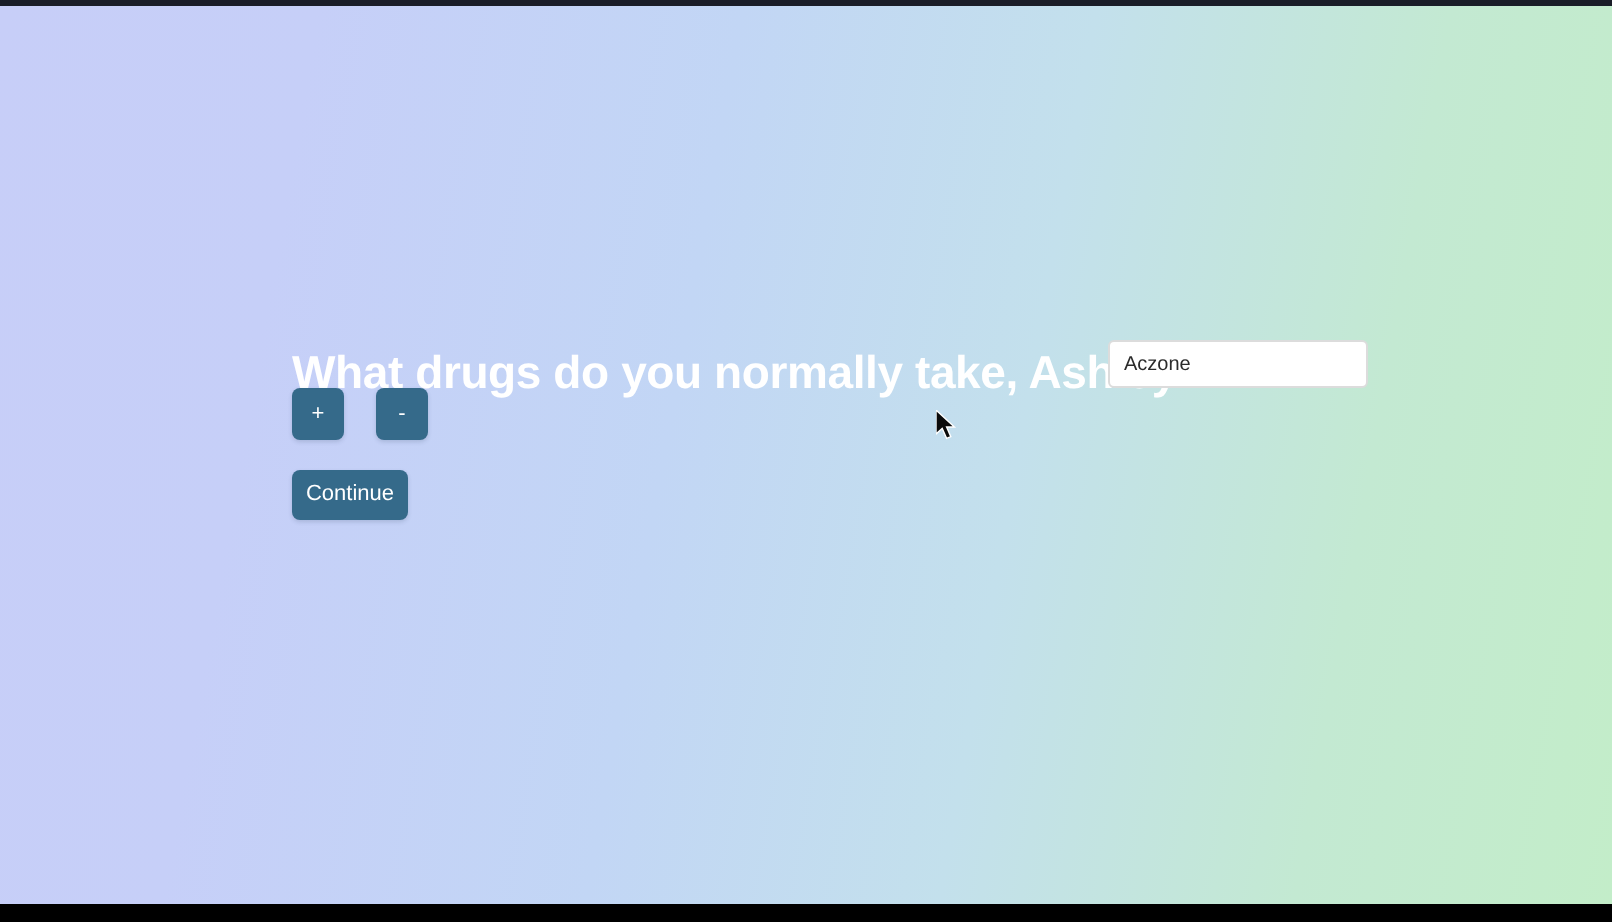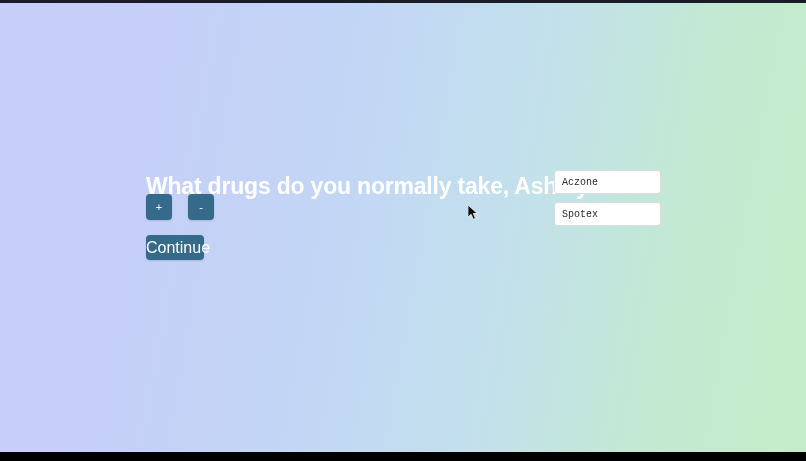--- a/index.html
+++ b/index.html
@@ -100,48 +100,48 @@
   .continue-btn {
     position: absolute;
     left: 146px;
     top: 232px;
     width: 58px;
     height: 25px;
     border: none;
     border-radius: 4px;
     background: #356a8a;
     color: #ffffff;
-    font-size: 16px;
+    font-size: 11px;
     font-family: "Liberation Sans", sans-serif;
     line-height: 25px;
     text-align: center;
     padding: 0;
     cursor: pointer;
     box-shadow: 0 1px 2px rgba(40,60,90,0.18);
   }
 
   
   .fields {
     position: absolute;
     left: 554px;
     top: 167px;
     display: flex;
     flex-direction: column;
     gap: 8px;
   }
   .drug-input {
-    width: 107px;
+    width: 130px;
     height: 24px;
     box-sizing: border-box;
     border: 1px solid #dcdcdc;
     border-radius: 3px;
     background: #ffffff;
     color: #2b2b2b;
     font-size: 10px;
-    font-family: Liberation Mono, monospace;
+    font-family: Liberation Sans, sans-serif;
     padding: 0 7px;
     outline: none;
   }
   .drug-input::placeholder { color: #9a9a9a; }
 
   
   .cursor {
     position: absolute;
     left: 468px;
     top: 202px;
@@ -163,21 +163,20 @@
 
     <div class="stepper">
       <button class="step-btn">+</button>
       <button class="step-btn">-</button>
     </div>
 
     <button class="continue-btn">Continue</button>
 
     <div class="fields">
       <input class="drug-input" type="text" value="Aczone" style="">
-      <input class="drug-input" type="text" value="Spotex" style="">
     </div>
 
     <svg class="cursor" viewBox="0 0 12 16">
       <polygon points="0,0 0,12 3.1,9.2 5.3,14.2 7.4,13.3 5.3,8.5 9.2,8.5" fill="#0b0b0b" stroke="#ffffff" stroke-width="0.7"></polygon>
     </svg>
 
   </div>
 
   <div class="bottom-bar"></div>
 

